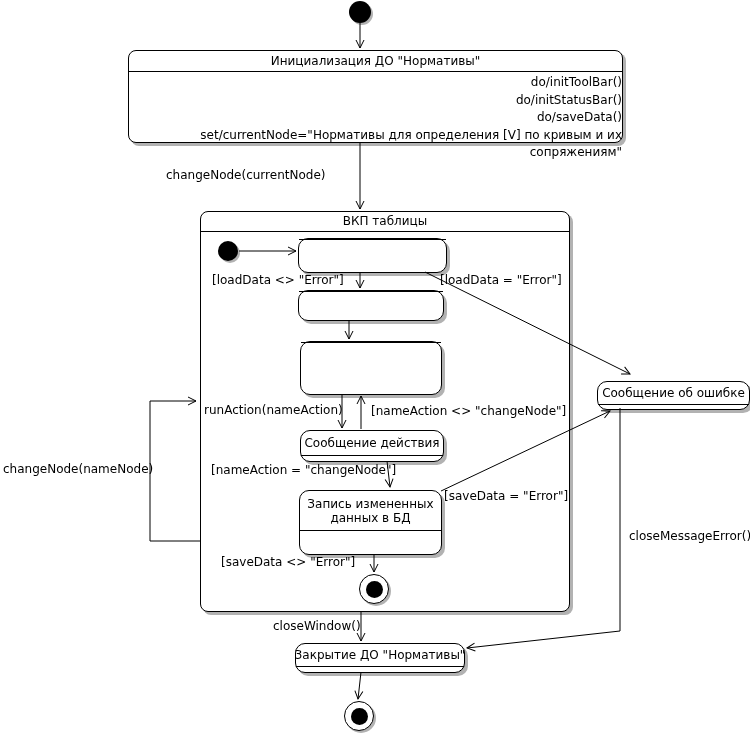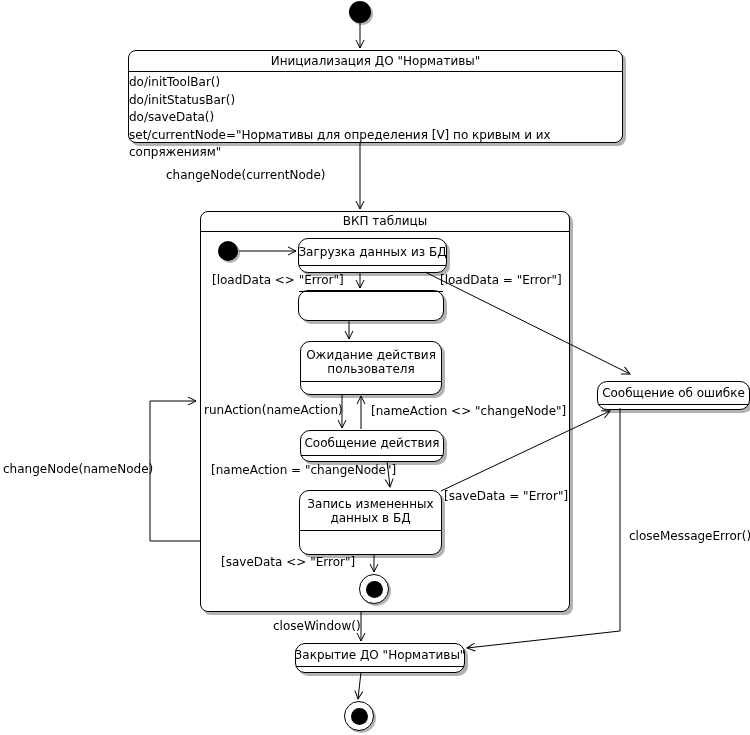--- a/index.html
+++ b/index.html
@@ -19,21 +19,21 @@
   .state .foot{flex:0 0 auto;}
   .nowrap .name{white-space:nowrap;}
   
   .bigbox{
     position:absolute;background:#fff;border:1px solid #000;border-radius:8px;
     box-shadow:3px 3px 0 #b2b2b2;z-index:1;font-size:12px;
   }
   .bigbox .title{
     height:20px;line-height:20px;text-align:center;border-bottom:1px solid #000;
   }
-  .actions{padding-top:2px;text-align:left;line-height:17.5px;font-size:12px;}
+  .actions{padding-top:2px;text-align:right;line-height:17.5px;font-size:12px;}
   
   .dot-initial{
     position:absolute;background:#000;border-radius:50%;z-index:3;
     box-shadow:2px 2px 0 #b2b2b2;
   }
   .final{
     position:absolute;width:28px;height:28px;border:1px solid #000;border-radius:50%;
     background:#fff;box-shadow:2px 2px 0 #b2b2b2;display:flex;align-items:center;justify-content:center;z-index:3;
   }
   .final .dotc{width:17px;height:17px;background:#000;border-radius:50%;}
@@ -57,32 +57,30 @@
     </div>
   </div>
 
   <div class="bigbox" style="left:200px;top:211px;width:368px;height:399px;">
     <div class="title" style="height:19px;line-height:19px;">ВКП таблицы</div>
   </div>
 
   <div class="dot-initial" style="left:218px;top:241px;width:20px;height:20px;"></div>
 
   <div class="state nowrap" style="left:298px;top:238px;width:147px;height:33px;">
-    <div class="name">Загрузка данных из БД</div>
     <div class="divider"></div>
     <div class="foot" style="height:6px;"></div>
   </div>
 
   <div class="state nowrap" style="left:298px;top:290px;width:144px;height:29px;">
     <div class="divider"></div>
     <div class="foot" style="height:6px;"></div>
   </div>
 
   <div class="state" style="left:300px;top:341px;width:140px;height:52px;">
-    <div class="name">Ожидание действия пользователя</div>
     <div class="divider"></div>
     <div class="foot" style="height:12px;"></div>
   </div>
 
   <div class="state nowrap" style="left:300px;top:430px;width:142px;height:30px;">
     <div class="name">Сообщение действия</div>
     <div class="divider"></div>
     <div class="foot" style="height:5px;"></div>
   </div>
 

